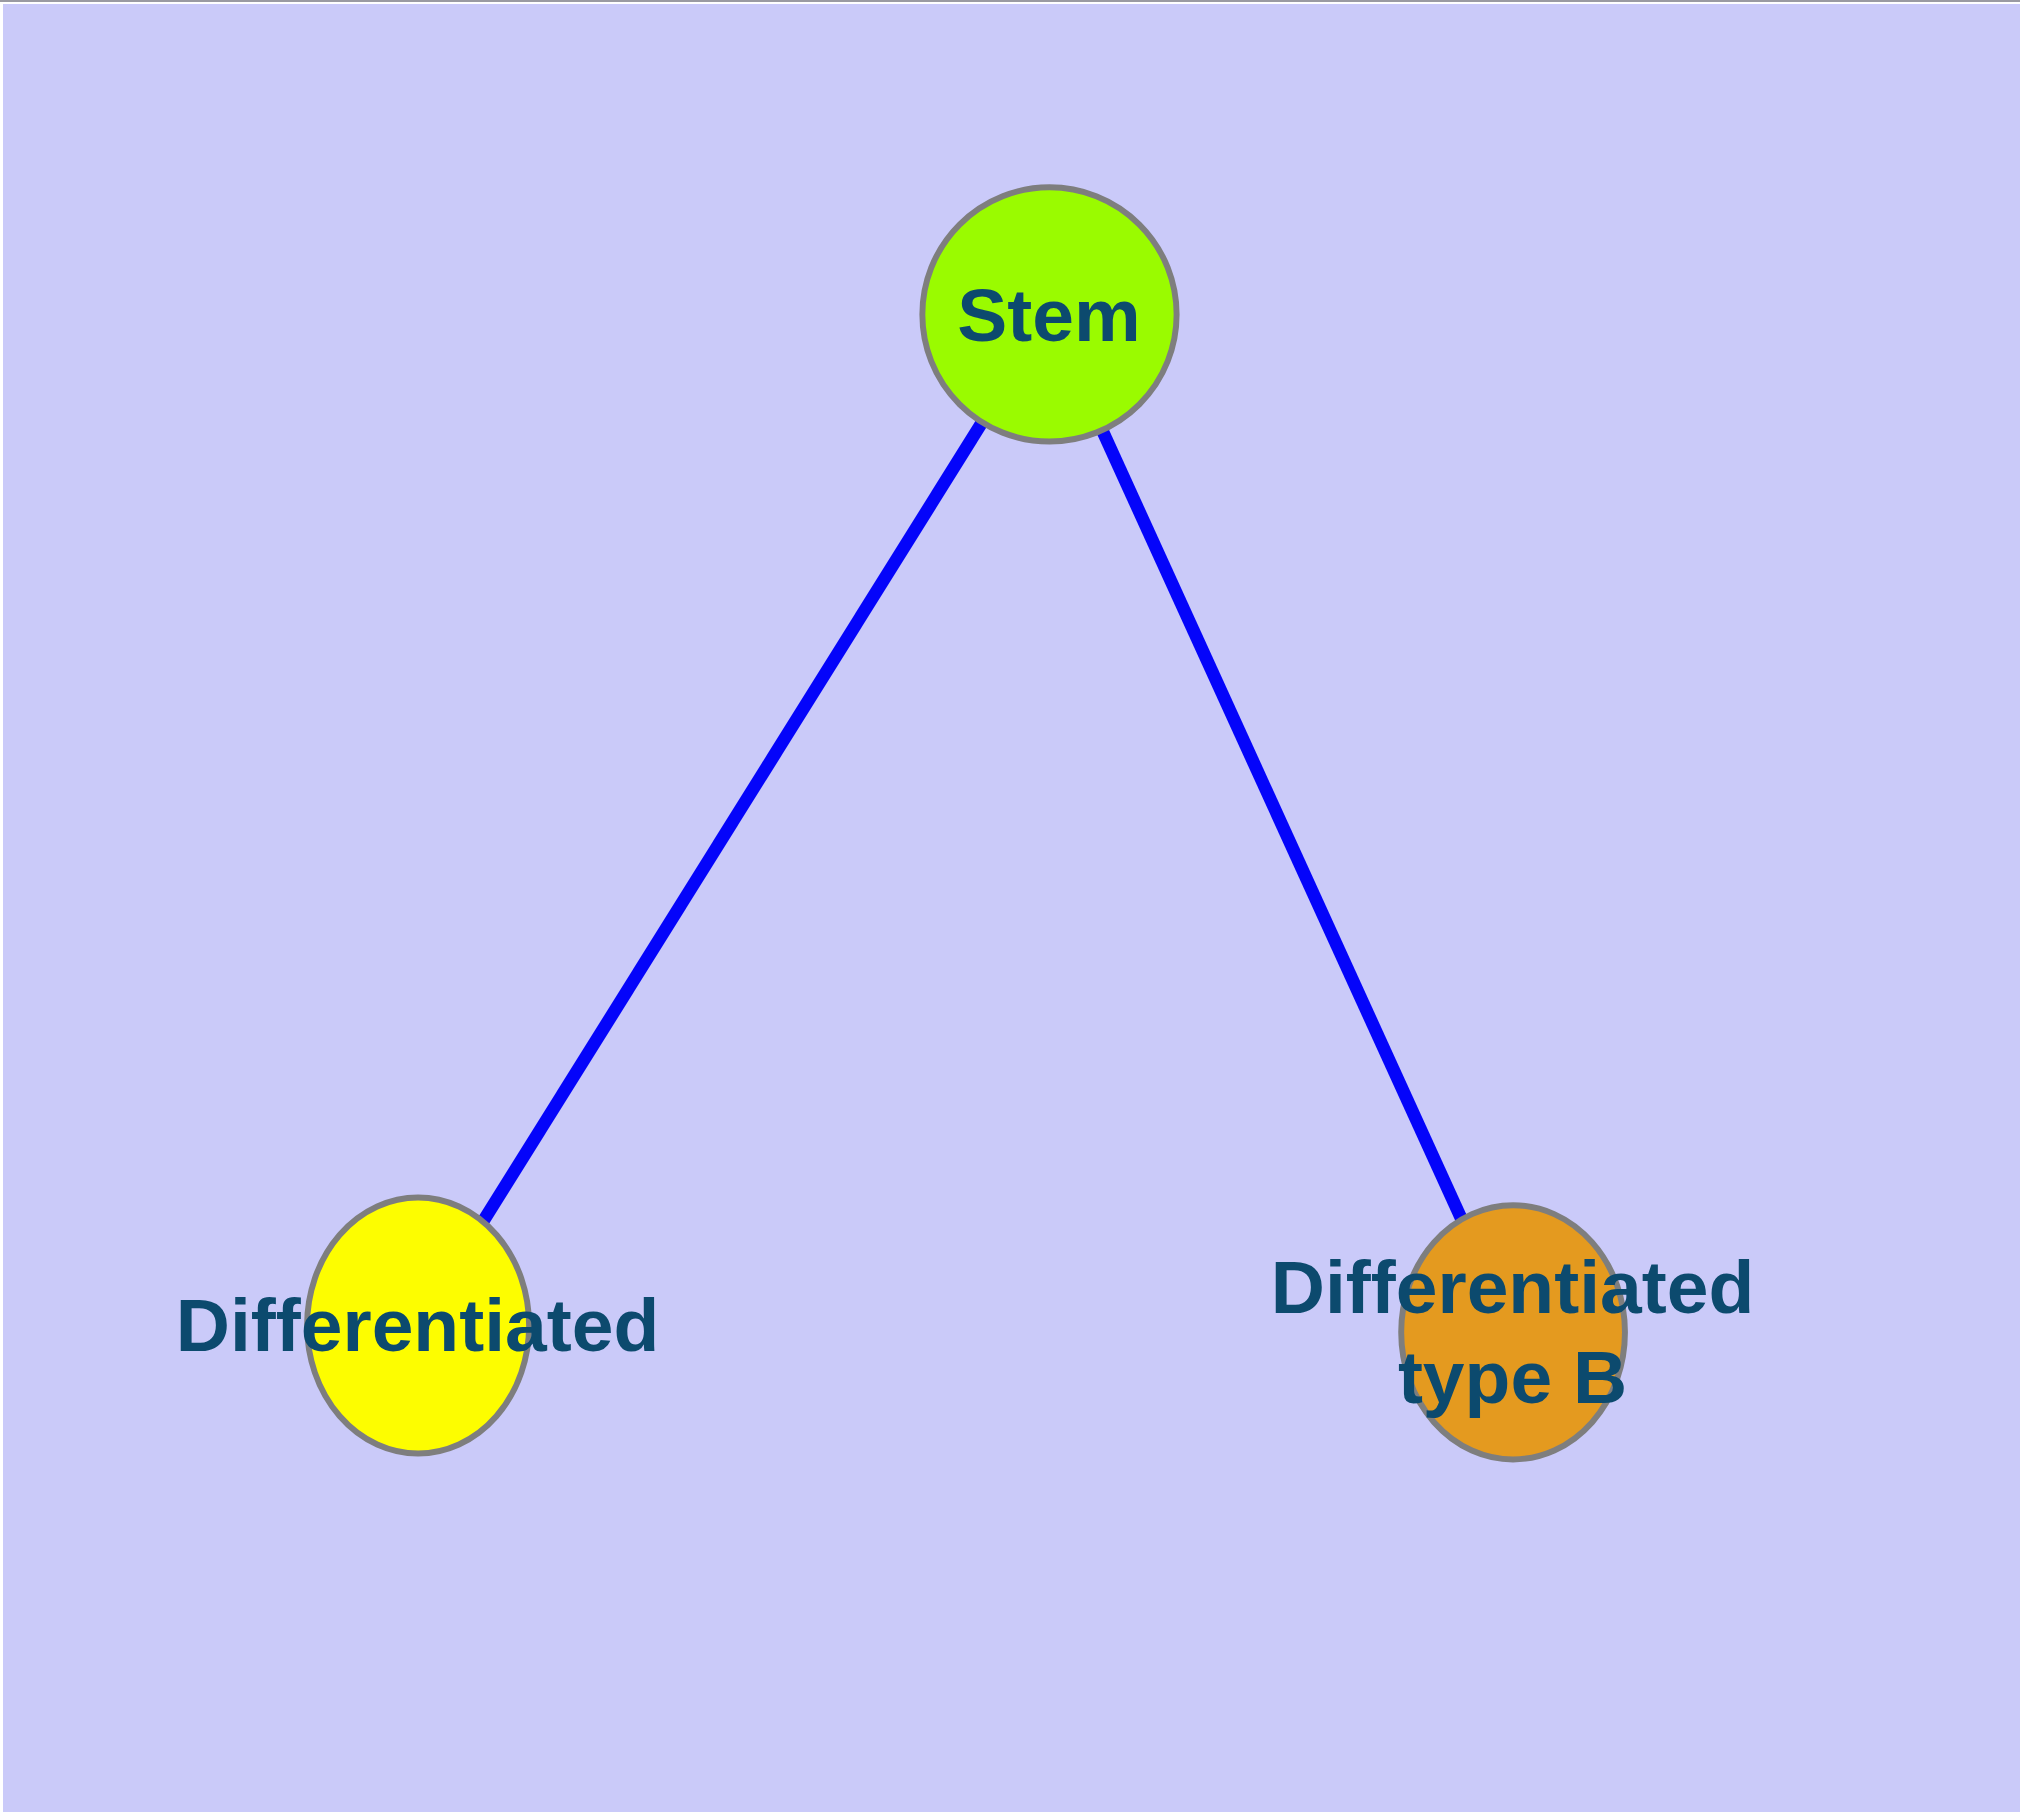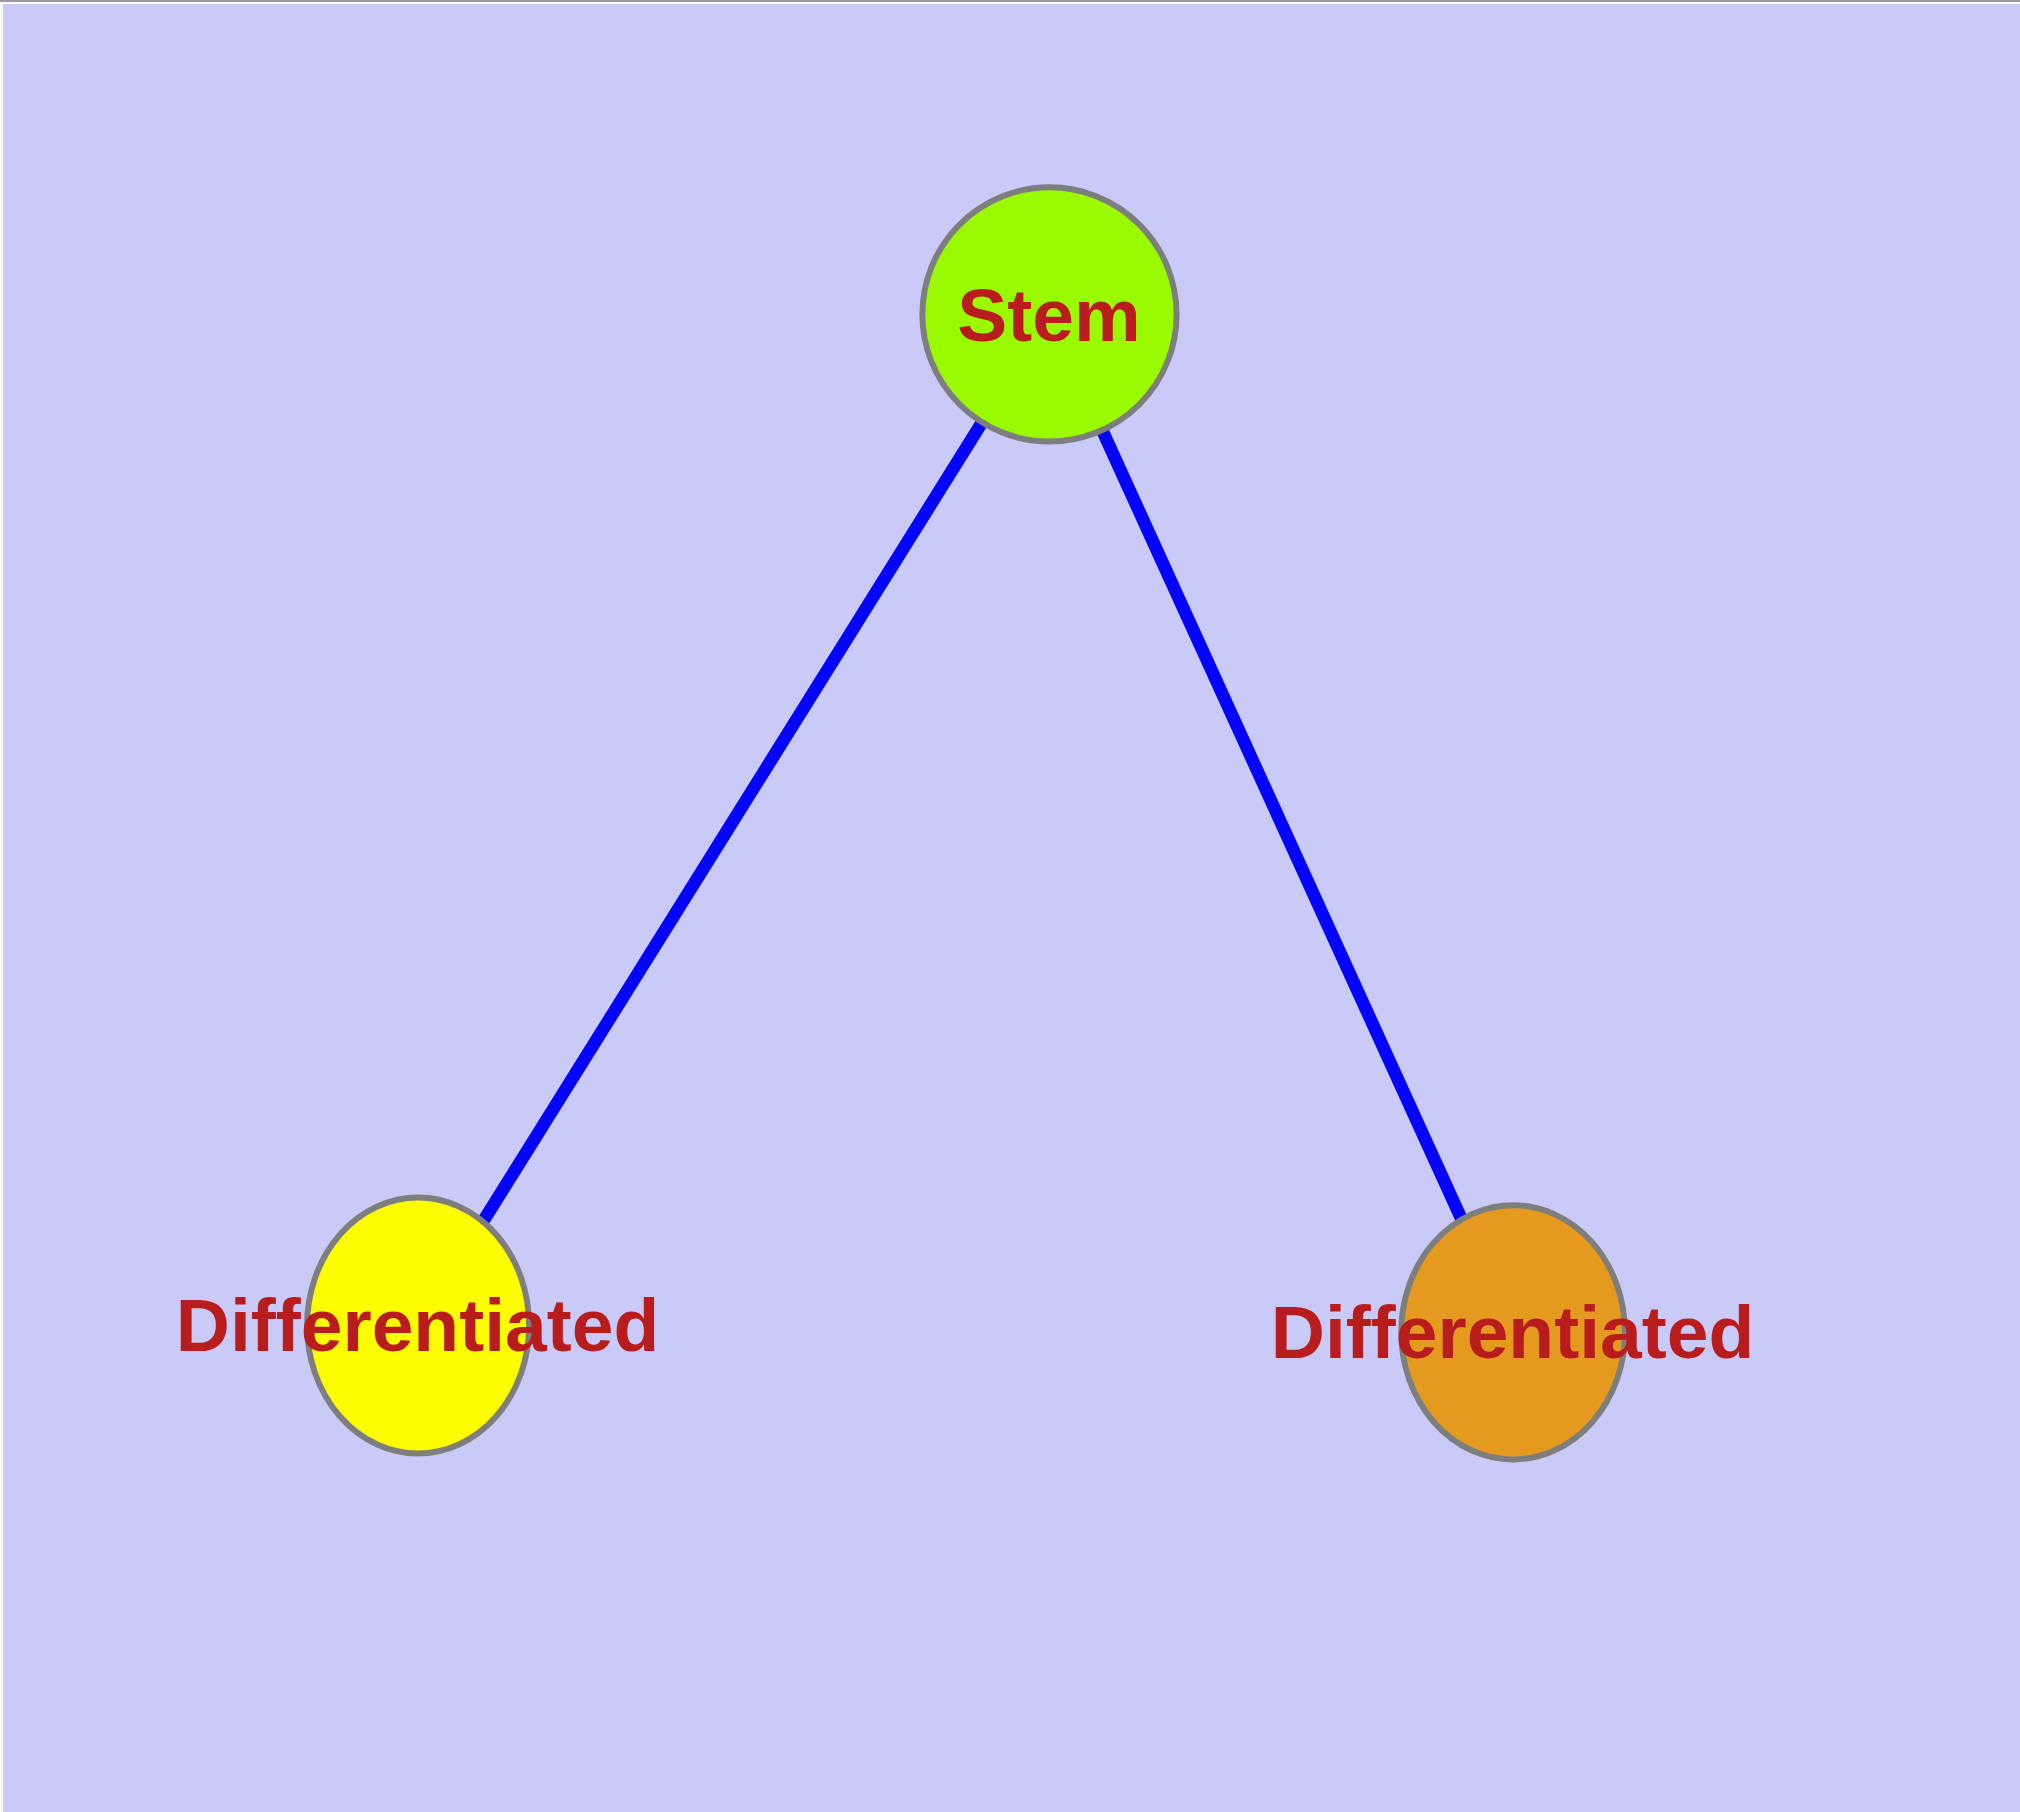--- a/index.html
+++ b/index.html
@@ -35,21 +35,21 @@
     z-index: 1;
   }
   .node-label {
     position: absolute;
     z-index: 2;
     display: flex;
     flex-direction: column;
     align-items: center;
     justify-content: center;
     text-align: center;
-    color: #b91c1c;
+    color: #0c4a6e;
     font-weight: bold;
     font-size: 75px;
     line-height: 90px;
     white-space: nowrap;
     pointer-events: none;
   }
   .label-stem   { left: 710px;  top: 255px;  width: 678px; height: 119px; }
   .label-type-a { left: 36px;   top: 1232px; width: 763px; height: 186px; }
   .label-type-b { left: 1131px; top: 1239px; width: 763px; height: 186px; }
 </style>
@@ -72,15 +72,16 @@
   <div class="node-label label-stem">
     <span>Stem</span>
   </div>
 
   <div class="node-label label-type-a">
     <span>Differentiated</span>
   </div>
 
   <div class="node-label label-type-b">
     <span>Differentiated</span>
+    <span>type B</span>
   </div>
 </div>
 
 
 </body></html>

